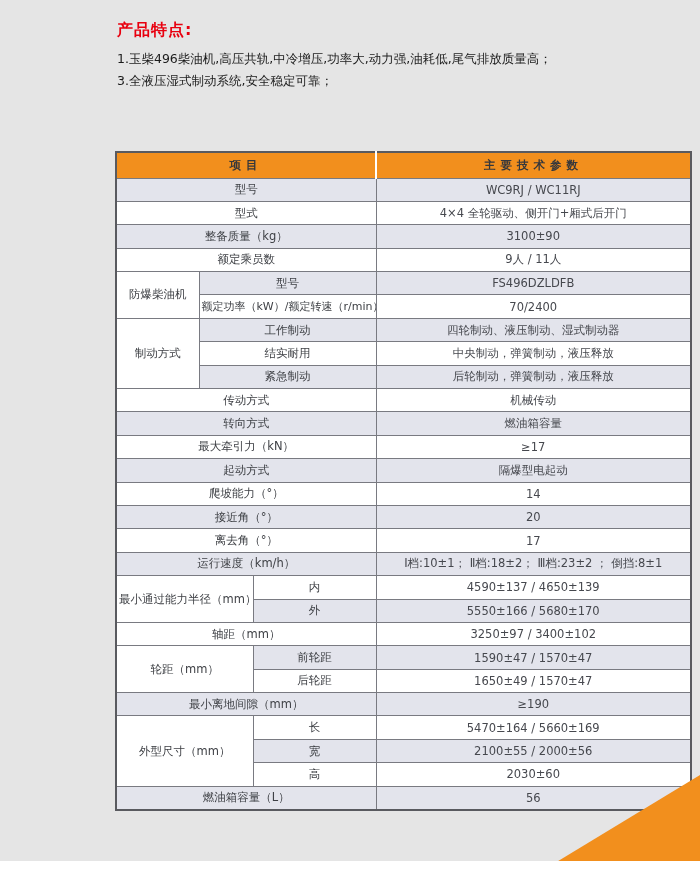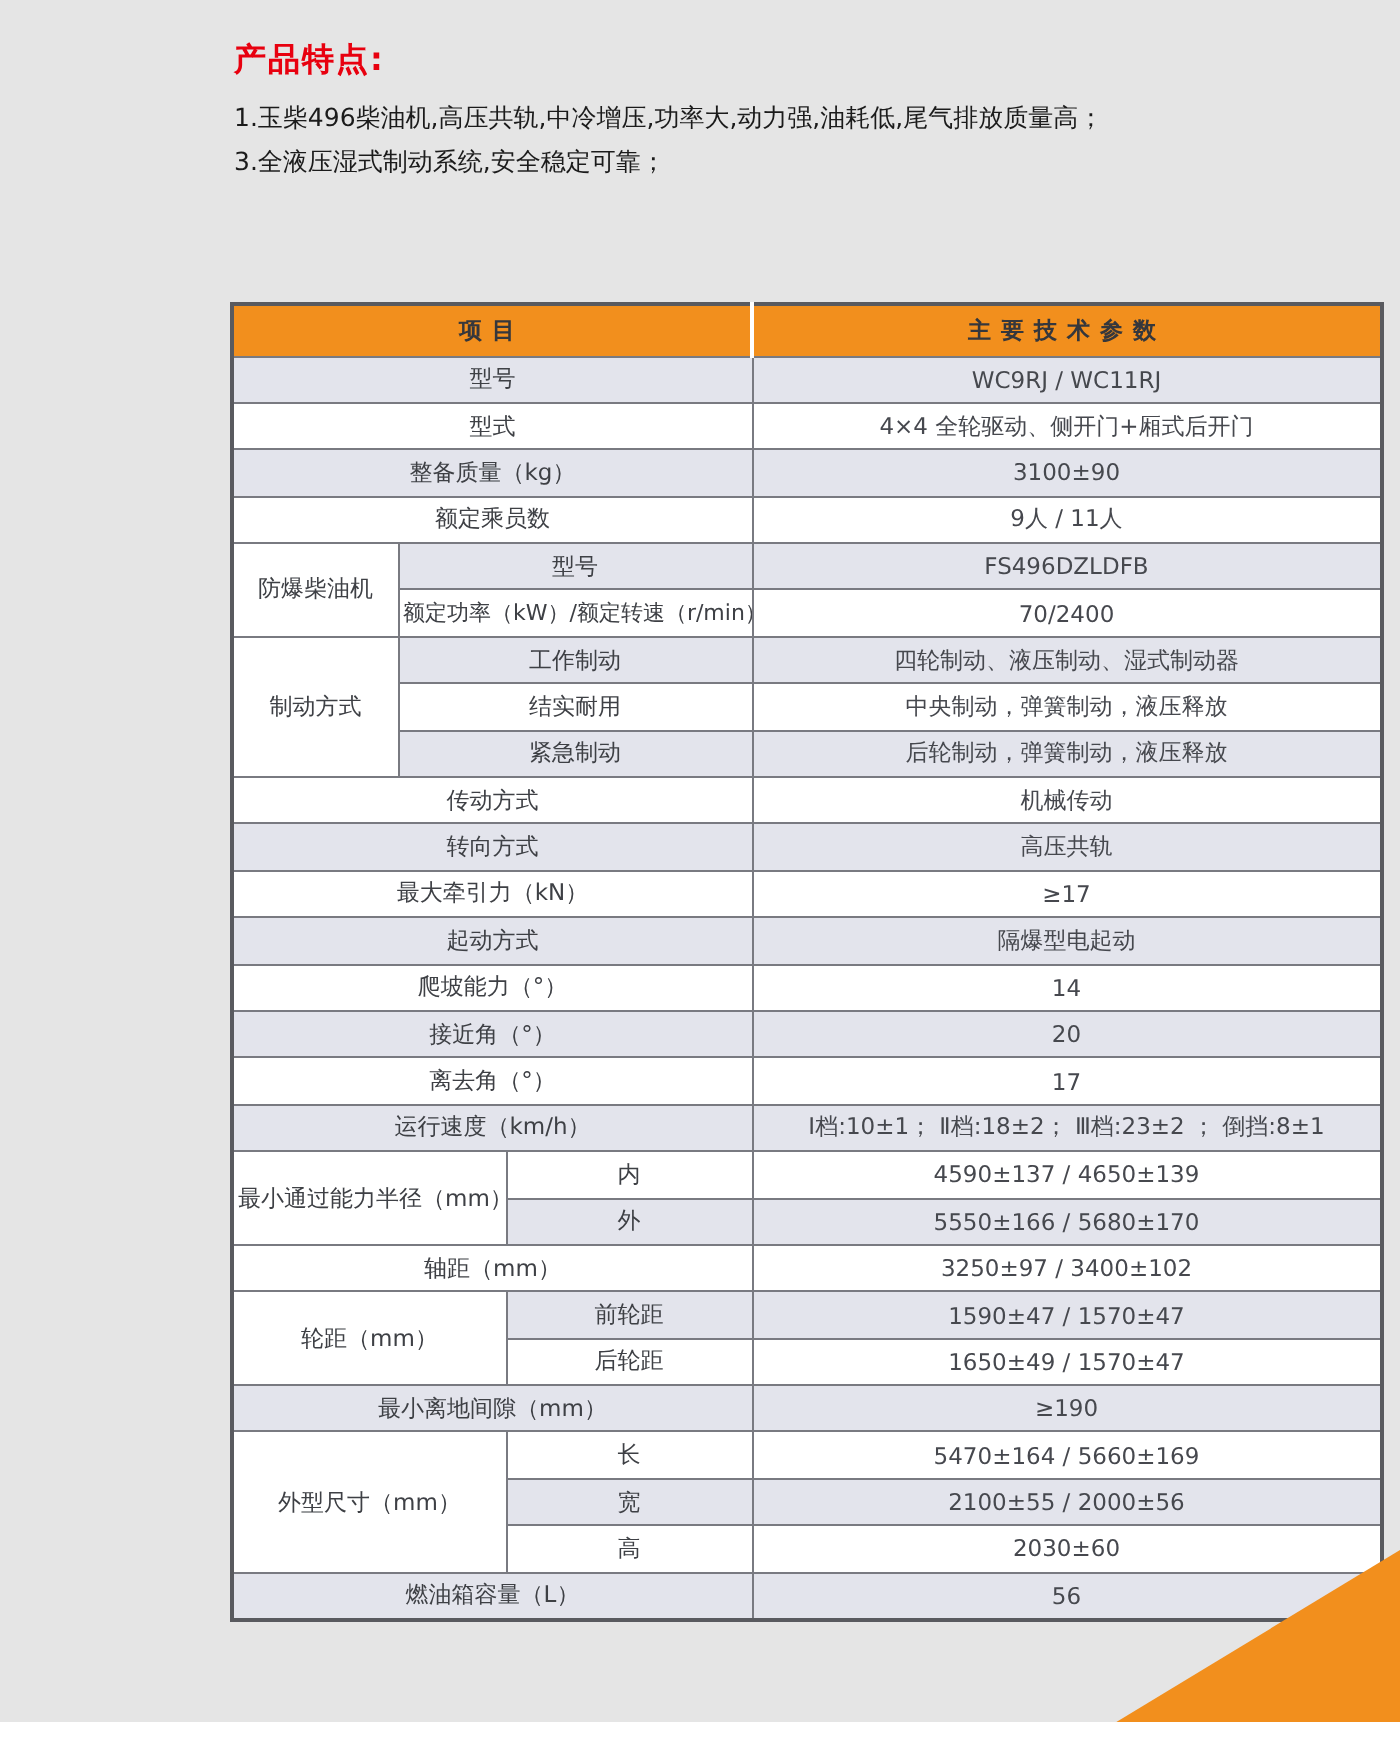--- a/index.html
+++ b/index.html
@@ -114,21 +114,21 @@
         <td colspan="2">紧急制动</td>
         <td class="val">后轮制动，弹簧制动，液压释放</td>
       </tr>
 
       <tr>
         <td colspan="3">传动方式</td>
         <td class="val">机械传动</td>
       </tr>
       <tr class="alt">
         <td colspan="3">转向方式</td>
-        <td class="val">高压共轨</td>
+        <td class="val">燃油箱容量</td>
       </tr>
       <tr>
         <td colspan="3">最大牵引力（kN）</td>
         <td class="val">≥17</td>
       </tr>
       <tr class="alt">
         <td colspan="3">起动方式</td>
         <td class="val">隔爆型电起动</td>
       </tr>
       <tr>

